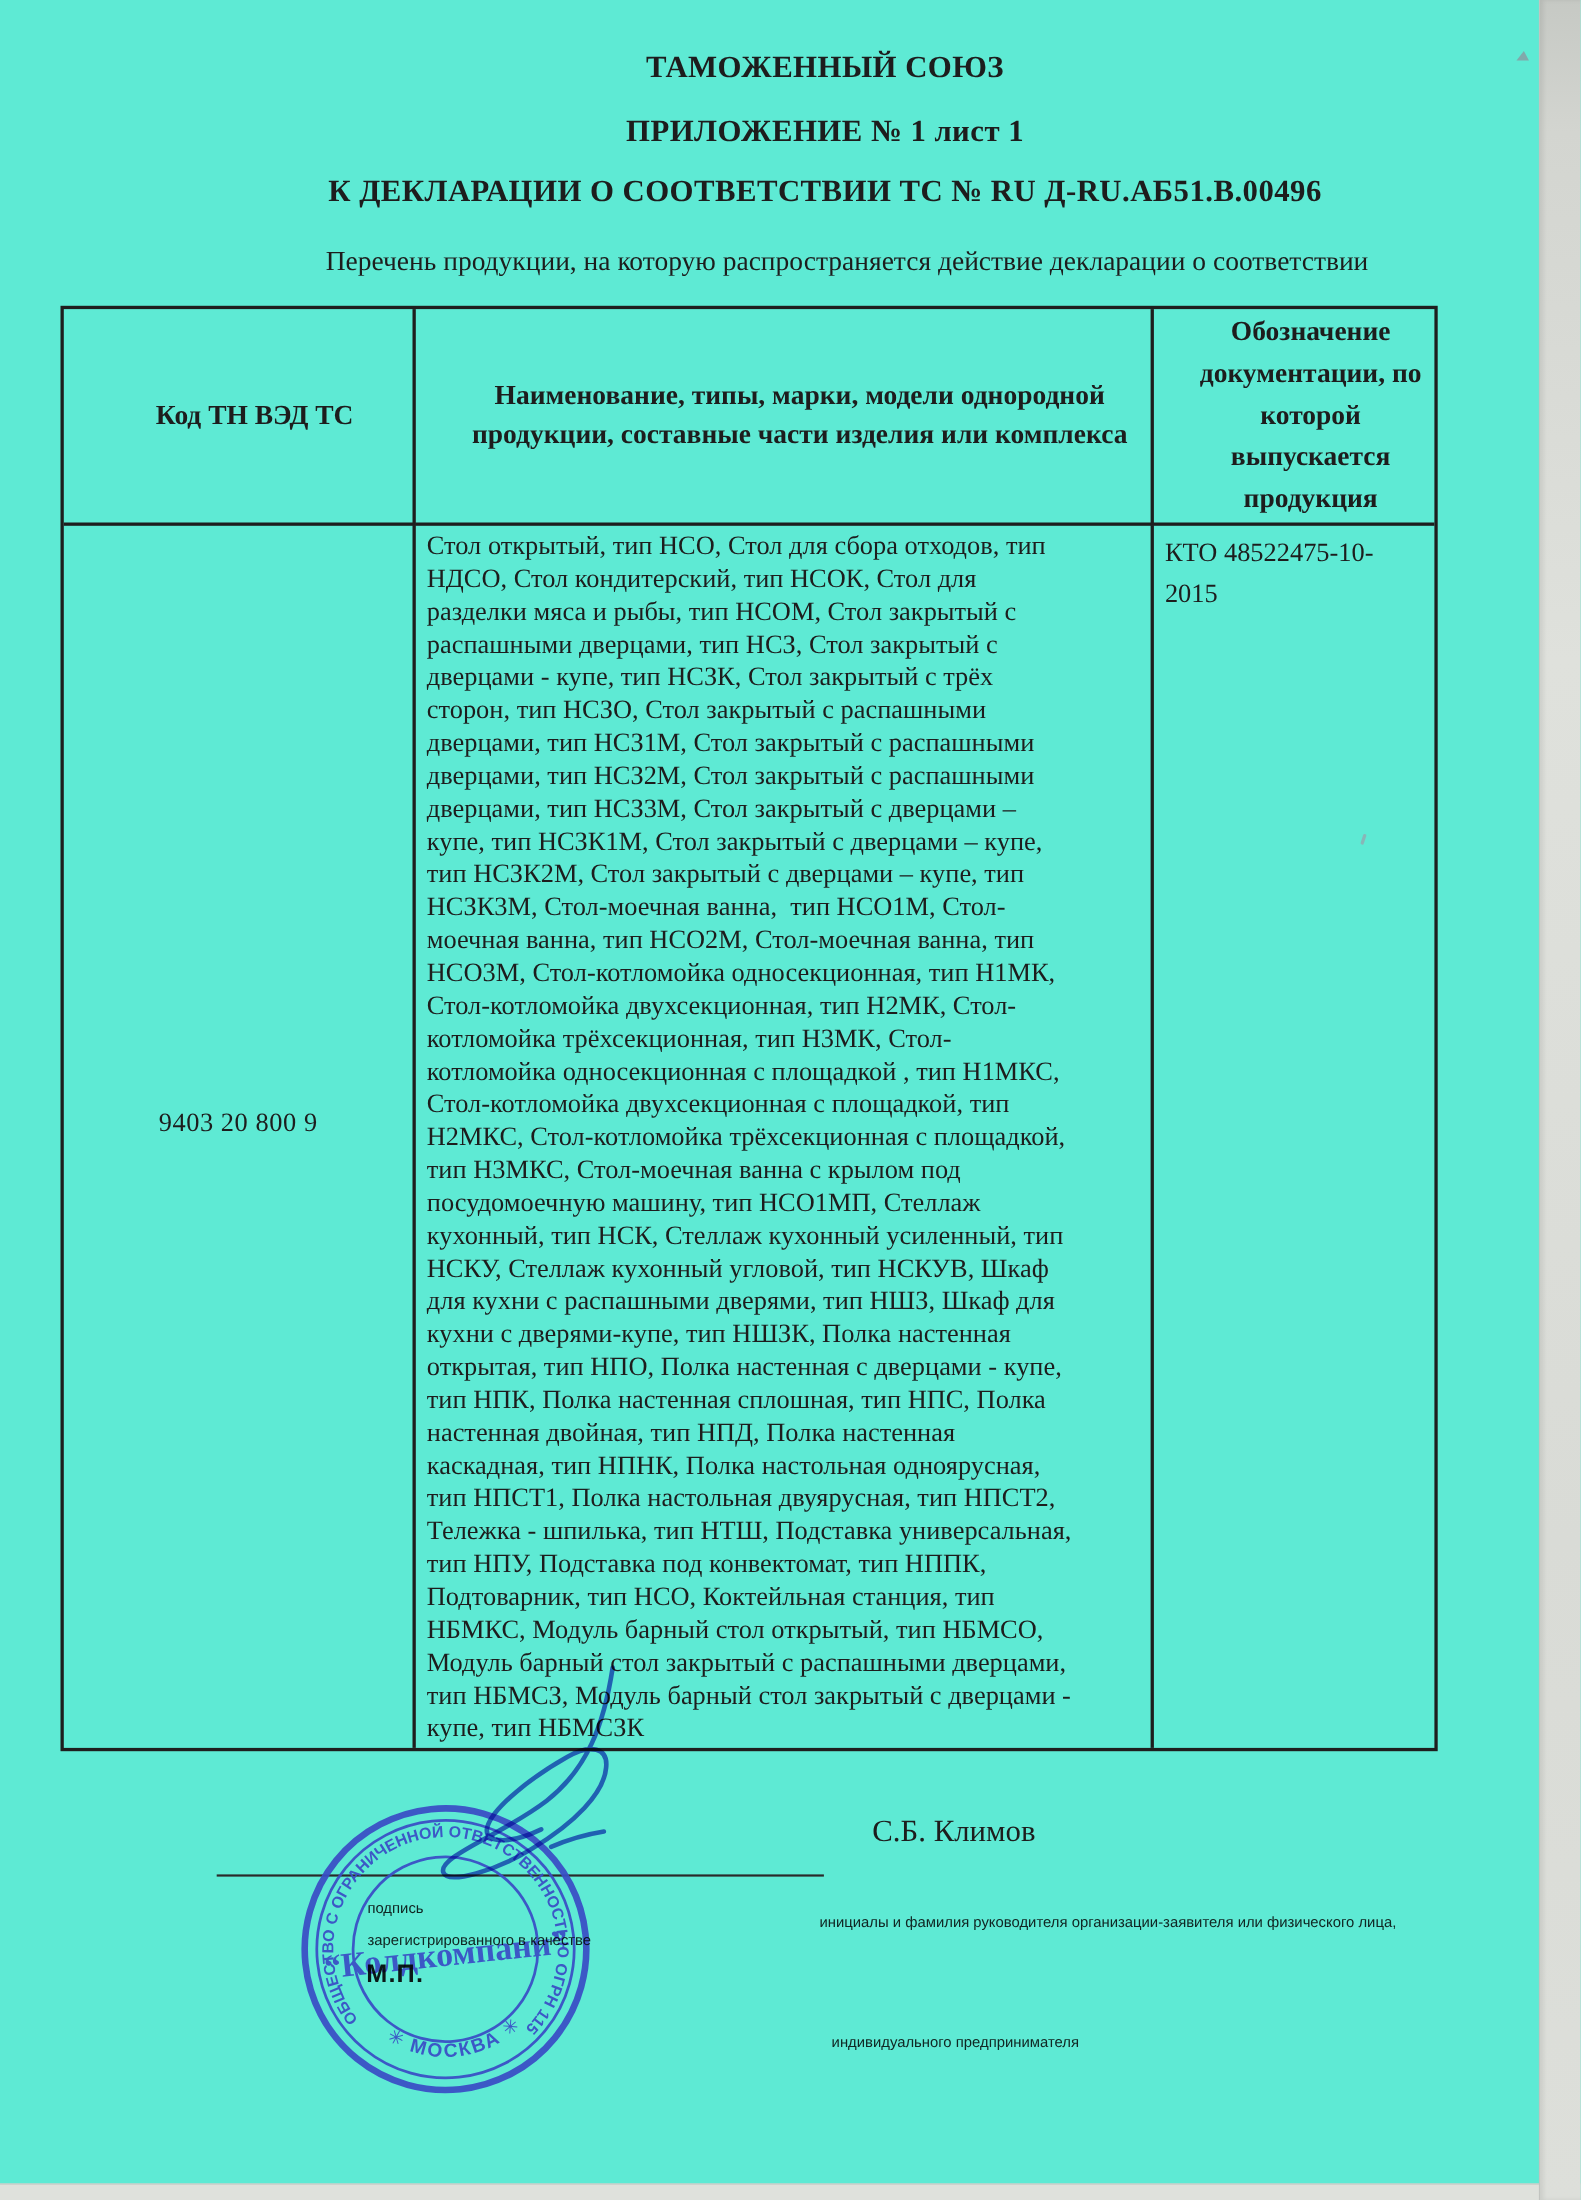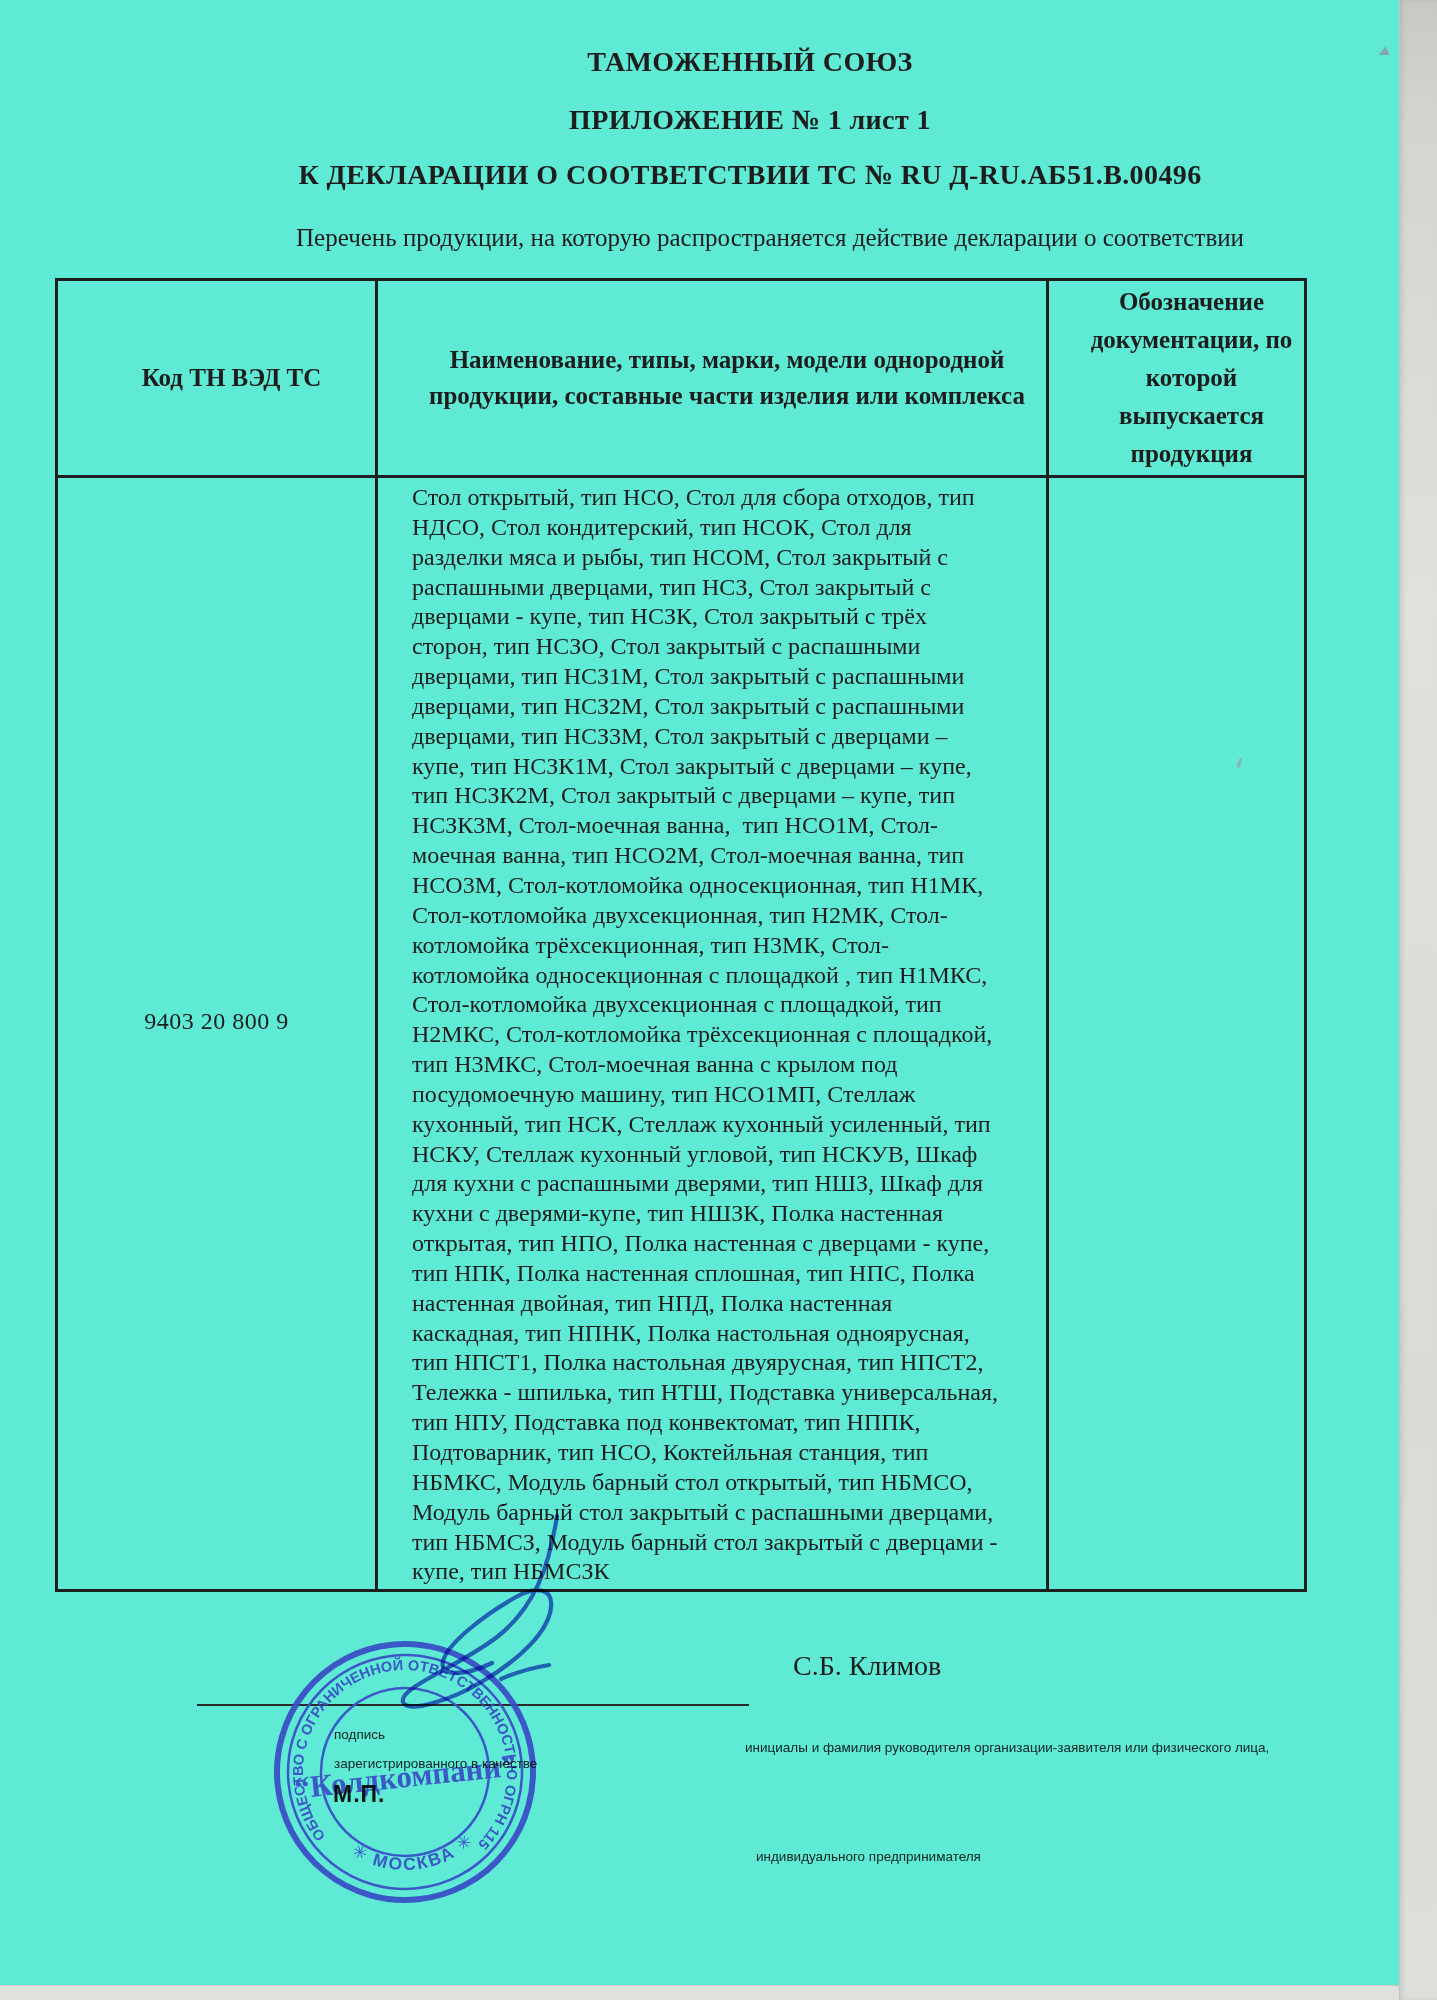--- a/index.html
+++ b/index.html
@@ -38,21 +38,21 @@
   .cell{box-sizing:border-box;overflow:hidden;}
   .b-right{border-right:3px solid #1e1e1e;}
   .b-bottom{border-bottom:3px solid #1e1e1e;}
   .th{display:flex;align-items:center;justify-content:center;text-align:center;
       font-weight:bold;font-size:25px;padding-left:30px;}
   .th-name{line-height:36px;white-space:pre-line;}
   .th-doc{line-height:38px;white-space:pre-line;}
   .td-code{display:flex;align-items:center;justify-content:center;
       font-size:24px;padding-bottom:24px;letter-spacing:.5px;}
   .td-products{font-size:24px;line-height:29.85px;white-space:pre;
-      padding:5px 6px 0 10px;margin-left:24px;}
+      padding:5px 6px 0 10px;}
   .td-doc{font-size:24px;line-height:37px;white-space:pre-line;
       padding:7px 4px 0 10px;}
   
   .head-name{position:absolute;left:748px;top:1650px;font-size:28px;margin-left:45px;}
   .sig-line{position:absolute;left:197px;top:1704px;width:552px;height:2px;
       background:#2a2a2a;}
   .fine{position:absolute;font-family:"Liberation Sans","DejaVu Sans",sans-serif;
       font-size:13.5px;color:#2b2b2b;white-space:nowrap;z-index:5;mix-blend-mode:multiply;}
   .lbl-sign{left:334px;top:1727px;}
   .lbl-reg{left:334px;top:1756px;}
@@ -137,20 +137,22 @@
 настенная двойная, тип НПД, Полка настенная
 каскадная, тип НПНК, Полка настольная одноярусная,
 тип НПСТ1, Полка настольная двуярусная, тип НПСТ2,
 Тележка - шпилька, тип НТШ, Подставка универсальная,
 тип НПУ, Подставка под конвектомат, тип НППК,
 Подтоварник, тип НСО, Коктейльная станция, тип
 НБМКС, Модуль барный стол открытый, тип НБМСО,
 Модуль барный стол закрытый с распашными дверцами,
 тип НБМСЗ, Модуль барный стол закрытый с дверцами -
 купе, тип НБМСЗК</div>
+    <div class="cell td-doc">КТО 48522475-10-
+2015</div>
   </div>
 
   <div class="head-name">С.Б. Климов</div>
   <div class="sig-line"></div>
   <div class="fine lbl-sign">подпись</div>
   <div class="fine lbl-reg">зарегистрированного в качестве</div>
   <div class="fine lbl-init1">инициалы и фамилия руководителя организации-заявителя или физического лица,</div>
   <div class="fine lbl-init2">индивидуального предпринимателя</div>
   <div class="mp">М.П.</div>
 

